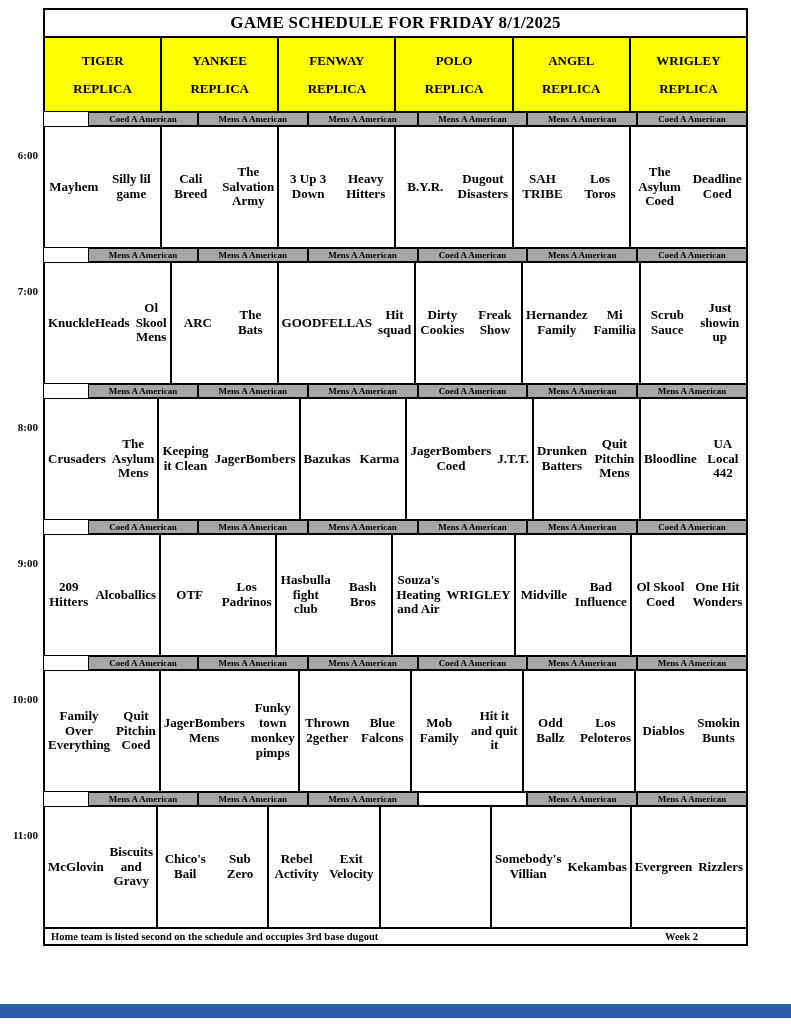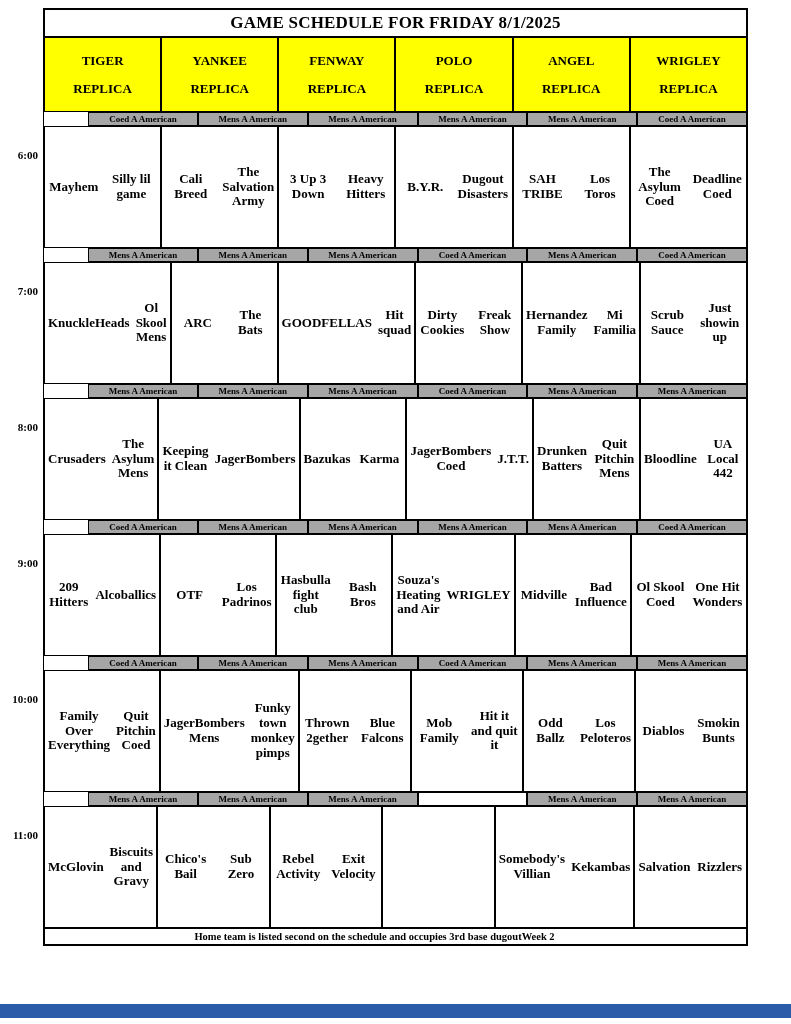--- a/index.html
+++ b/index.html
@@ -43,21 +43,21 @@
   .band-cell.band-empty { background: #ffffff; }
   .teams-row { display: grid; grid-template-columns: repeat(6, 1fr); height: 122px; }
   .game-cell { border: 1px solid #000; display: flex; flex-direction: row; }
   .team {
     flex: 1; display: flex; align-items: center; justify-content: center;
     text-align: center; font-weight: bold; font-size: 13px; line-height: 1.15;
     padding: 0 3px;
   }
   .footer-row {
     height: 17px; border: 1px solid #000;
-    display: flex; align-items: center; justify-content: center;
+    display: flex; align-items: center; justify-content: space-between;
     font-weight: bold; font-size: 10.5px;
     padding: 0 48px 0 6px;
   }
   .bottom-bar {
     position: absolute; left: 0; top: 1004px; width: 791px; height: 14px;
     background: var(--bottom-bar, #2a5caa);
   }
 </style>
 </head>
 <body>
@@ -376,21 +376,21 @@
             </div>
             <div class="game-cell">
               <div class="team"></div>
               <div class="team"></div>
             </div>
             <div class="game-cell">
               <div class="team">Somebody's Villian</div>
               <div class="team">Kekambas</div>
             </div>
             <div class="game-cell">
-              <div class="team">Salvation</div>
+              <div class="team">Evergreen</div>
               <div class="team">Rizzlers</div>
             </div>
           </div>
         </div>
       </div>
     <div class="footer-row">
       <span>Home team is listed second on the schedule and occupies 3rd base dugout</span>
       <span>Week 2</span>
     </div>
   </div>

